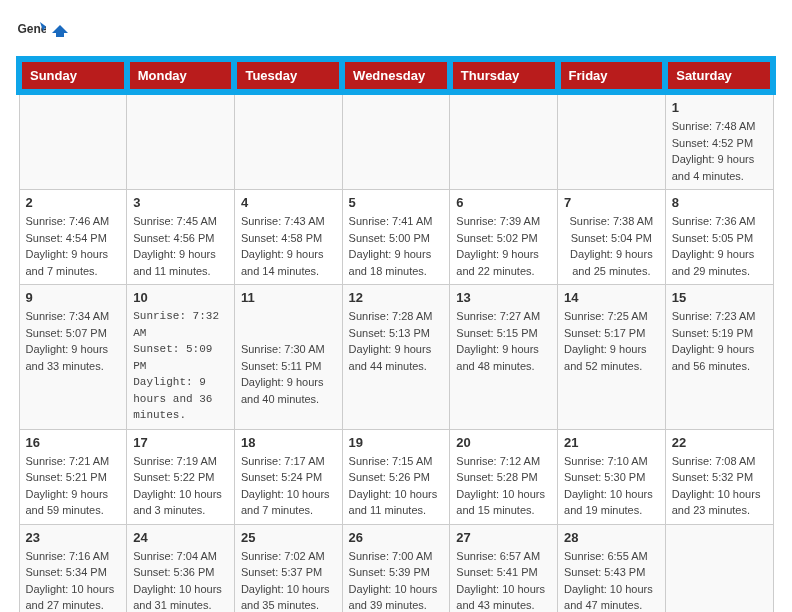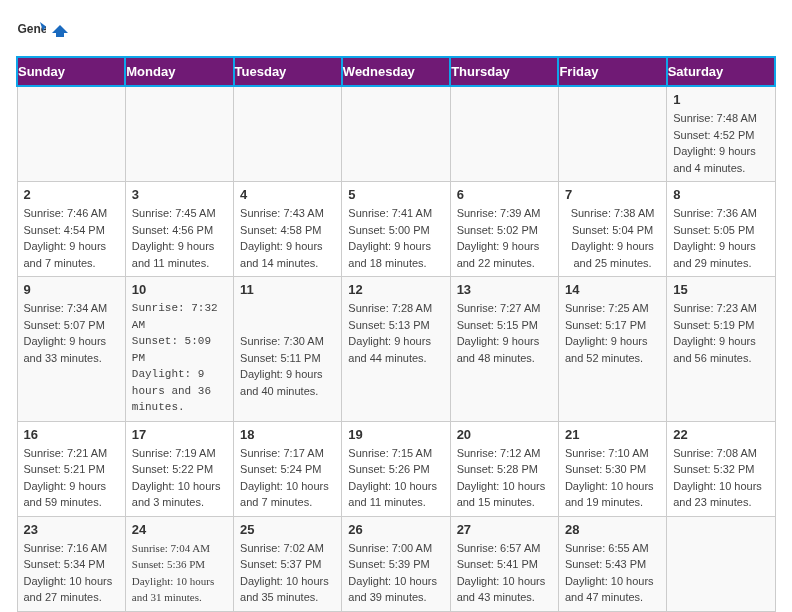--- a/index.html
+++ b/index.html
@@ -46,27 +46,27 @@
     .subtitle {
       font-size: 15px;
       color: #555;
     }
     table {
       width: 100%;
       border-collapse: collapse;
       table-layout: fixed;
     }
     thead th {
-      background-color: #701a75;
+      background-color: #b91c1c;
       color: #fff;
       text-align: left;
-      padding: 6px 0;
+      padding: 6px 8px;
       font-size: 13px;
       font-weight: bold;
-      border: 2px solid #0ea5e9;
+      border: 6px solid #0ea5e9;
     }
     tbody td {
       border: 1px solid #ccc;
       vertical-align: top;
       padding: 5px 6px;
       font-size: 11px;
       color: #333;
       height: 90px;
     }
     tbody tr:nth-child(odd) td {
@@ -275,21 +275,21 @@
       </tr>
       <tr>
         <td>
           <span class="day-number">23</span>
           <div class="day-info" style="white-space: pre-line;">Sunrise: 7:16 AM
 Sunset: 5:34 PM
 Daylight: 10 hours and 27 minutes.</div>
         </td>
         <td>
           <span class="day-number">24</span>
-          <div class="day-info" style="white-space: pre-line; font-family: Liberation Serif, serif;">Sunrise: 7:04 AM
+          <div class="day-info" style="white-space: pre-line;">Sunrise: 7:04 AM
 Sunset: 5:36 PM
 Daylight: 10 hours and 31 minutes.</div>
         </td>
         <td>
           <span class="day-number">25</span>
           <div class="day-info" style="white-space: pre-line;">Sunrise: 7:02 AM
 Sunset: 5:37 PM
 Daylight: 10 hours and 35 minutes.</div>
         </td>
         <td>

